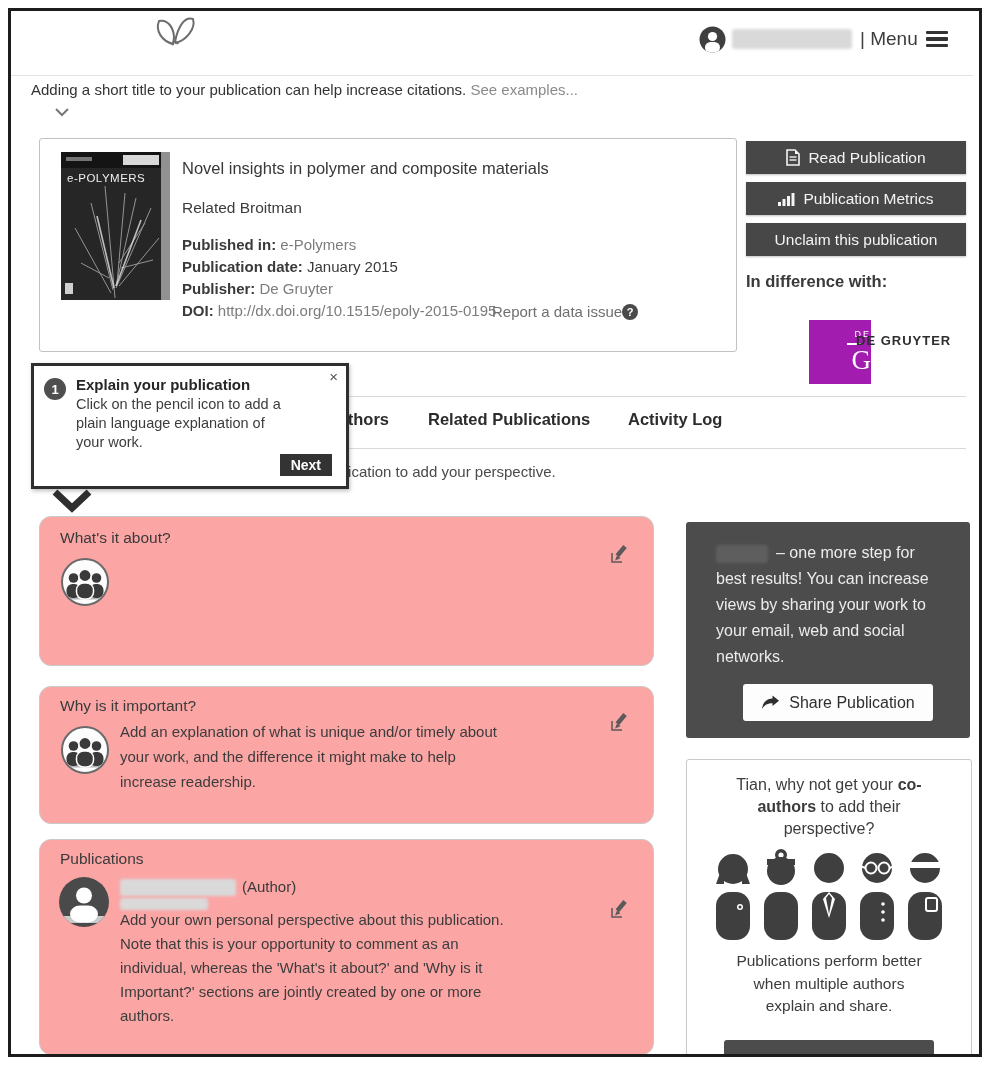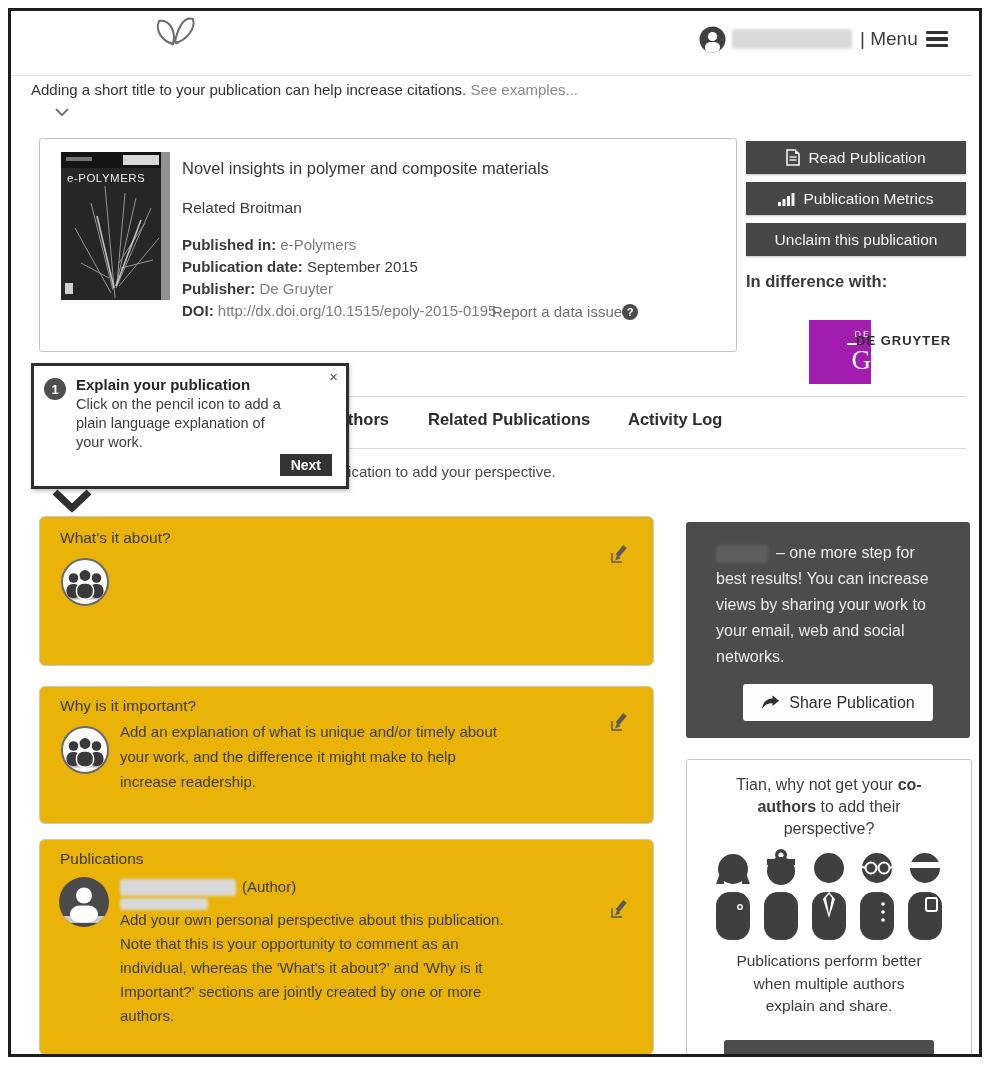--- a/index.html
+++ b/index.html
@@ -61,21 +61,21 @@
   .tip .t-next{position:absolute;right:14px;bottom:10px;background:#333;color:#fff;font-size:14px;
        font-weight:bold;padding:3px 11px;}
   .tip-arrow{left:40px;top:478px;z-index:10;}
 
   
   .hr{height:1px;background:#d9d9d9;left:28px;width:927px;}
   .tab{top:399px;font-size:16.5px;font-weight:bold;color:#2c2c2c;white-space:nowrap;}
   .tab-hint{left:222px;top:452px;font-size:15px;color:#4a4a4a;white-space:nowrap;}
 
   
-  .panel{border:1px solid #c9c9c9;border-radius:6px;background:#eab308;}
+  .panel{border:1px solid #c9c9c9;border-radius:12px;background:#fca5a5;}
   .p-title{position:absolute;left:20px;top:12px;font-size:15.5px;color:#3a3a3a;}
   .p-body{position:absolute;left:80px;font-size:15px;line-height:25px;color:#3c3c3c;}
   .pencil{position:absolute;right:22px;}
 
   
   .share-box{left:675px;top:511px;width:284px;height:216px;background:#4c4c4c;border-radius:3px;color:#ececec;}
   .share-msg{position:absolute;left:30px;top:18px;width:226px;font-size:16px;line-height:26px;}
   .share-btn{position:absolute;left:57px;top:162px;width:190px;height:37px;background:#fdfdfd;border-radius:3px;
        color:#2f2f2f;font-size:16px;display:flex;align-items:center;justify-content:center;gap:9px;}
 
@@ -157,21 +157,21 @@
           <div class="pg"></div>
     </div>
     <div class="abs pub-title">Novel insights in polymer and composite materials</div>
     <div class="abs pub-author">Related Broitman</div>
     <div class="abs meta" style="top:97px">
       <b>Published in:</b>
       <span class="val-link">e-Polymers</span>
     </div>
     <div class="abs meta" style="top:119px">
       <b>Publication date:</b>
-      <span>September 2015</span>
+      <span>January 2015</span>
     </div>
     <div class="abs meta" style="top:141px">
       <b>Publisher:</b>
       <span class="val-link">De Gruyter</span>
     </div>
     <div class="abs meta" style="top:163px">
       <b>DOI:</b>
       <span class="val-link">http://dx.doi.org/10.1515/epoly-2015-0195</span>
     </div>
     <div class="abs report">

